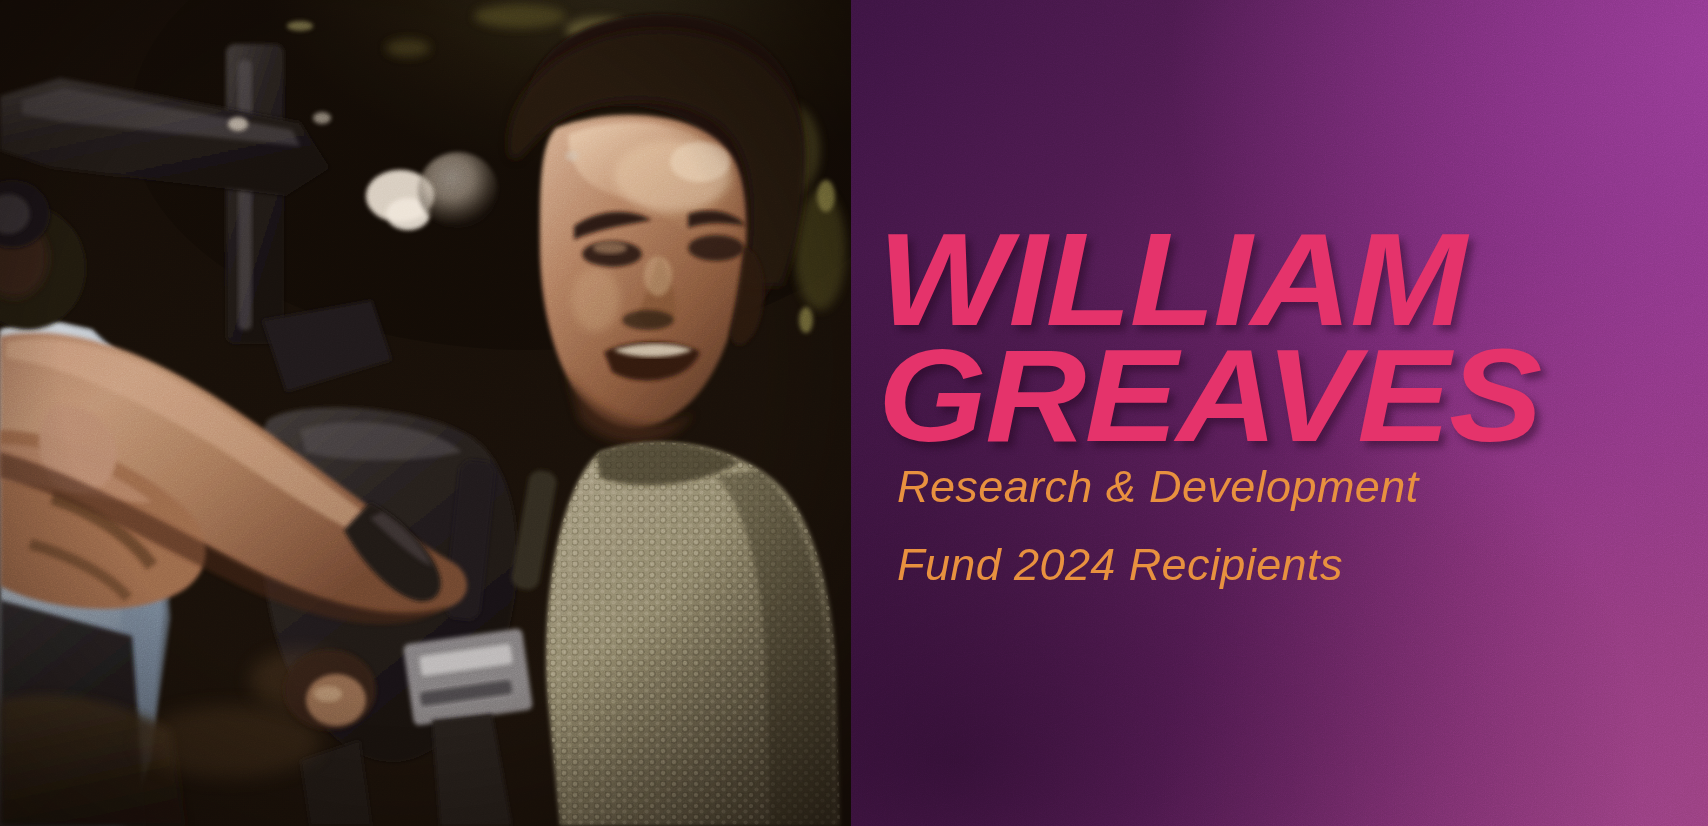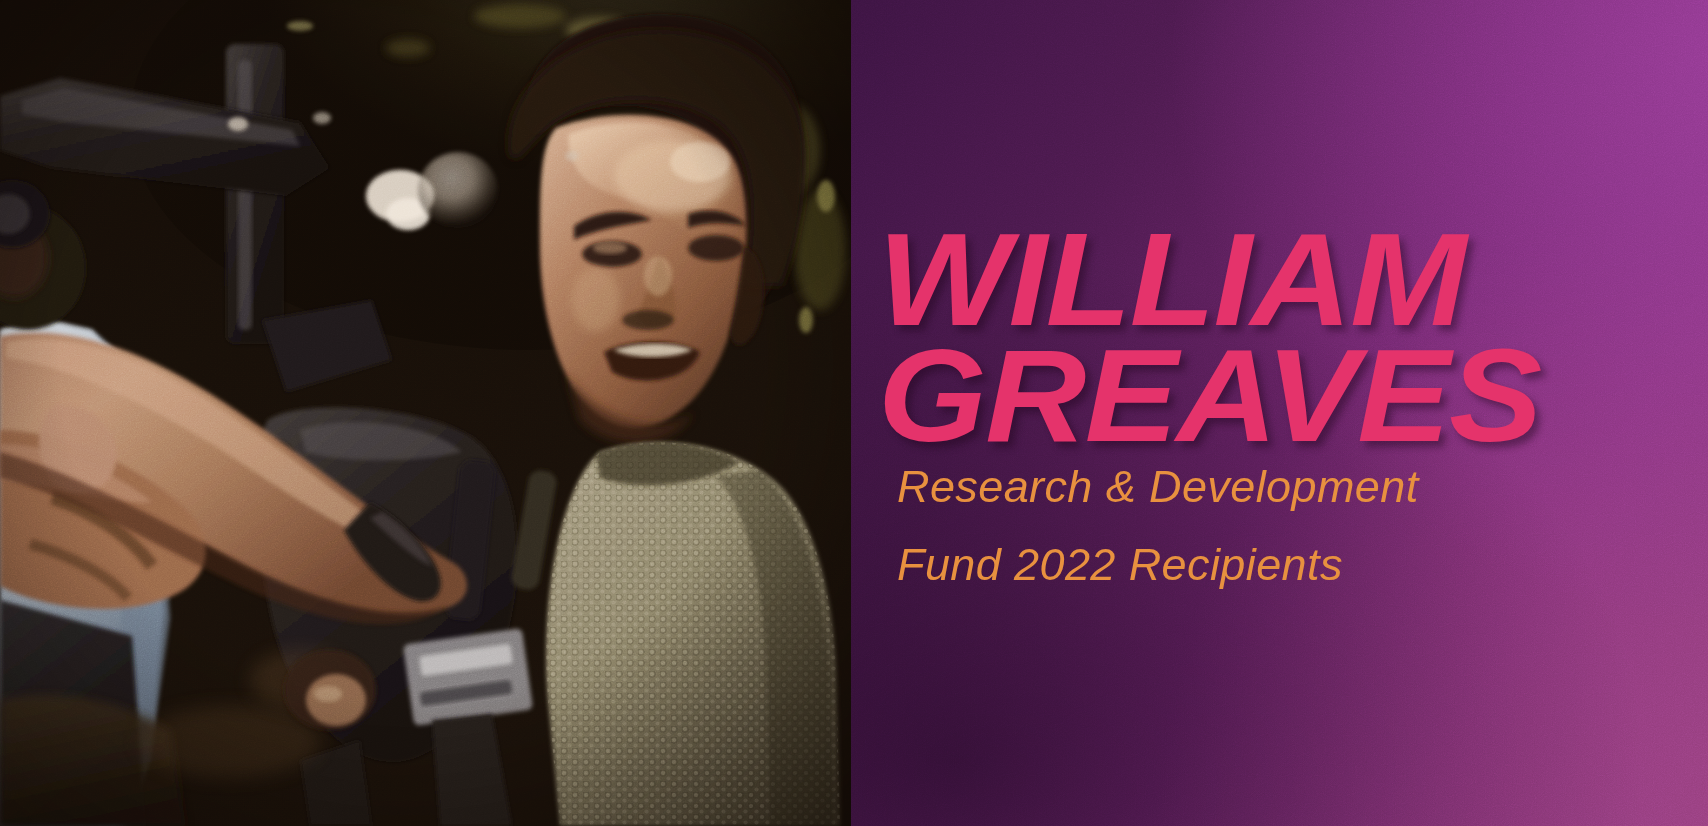--- a/index.html
+++ b/index.html
@@ -385,17 +385,17 @@
       <rect width="857" height="826" filter="url(#grainP)"></rect>
     </svg>
 
     <div id="headline-block">
       <h1 class="headline line1">WILLIAM</h1>
       <h1 class="headline line2">GREAVES</h1>
     </div>
 
     <div id="subtitle-block">
       <p class="subtitle">Research &amp; Development</p>
-      <p class="subtitle">Fund 2022 Recipients</p>
+      <p class="subtitle">Fund 2024 Recipients</p>
     </div>
   </div>
 
 </div>
 
 </body></html>

